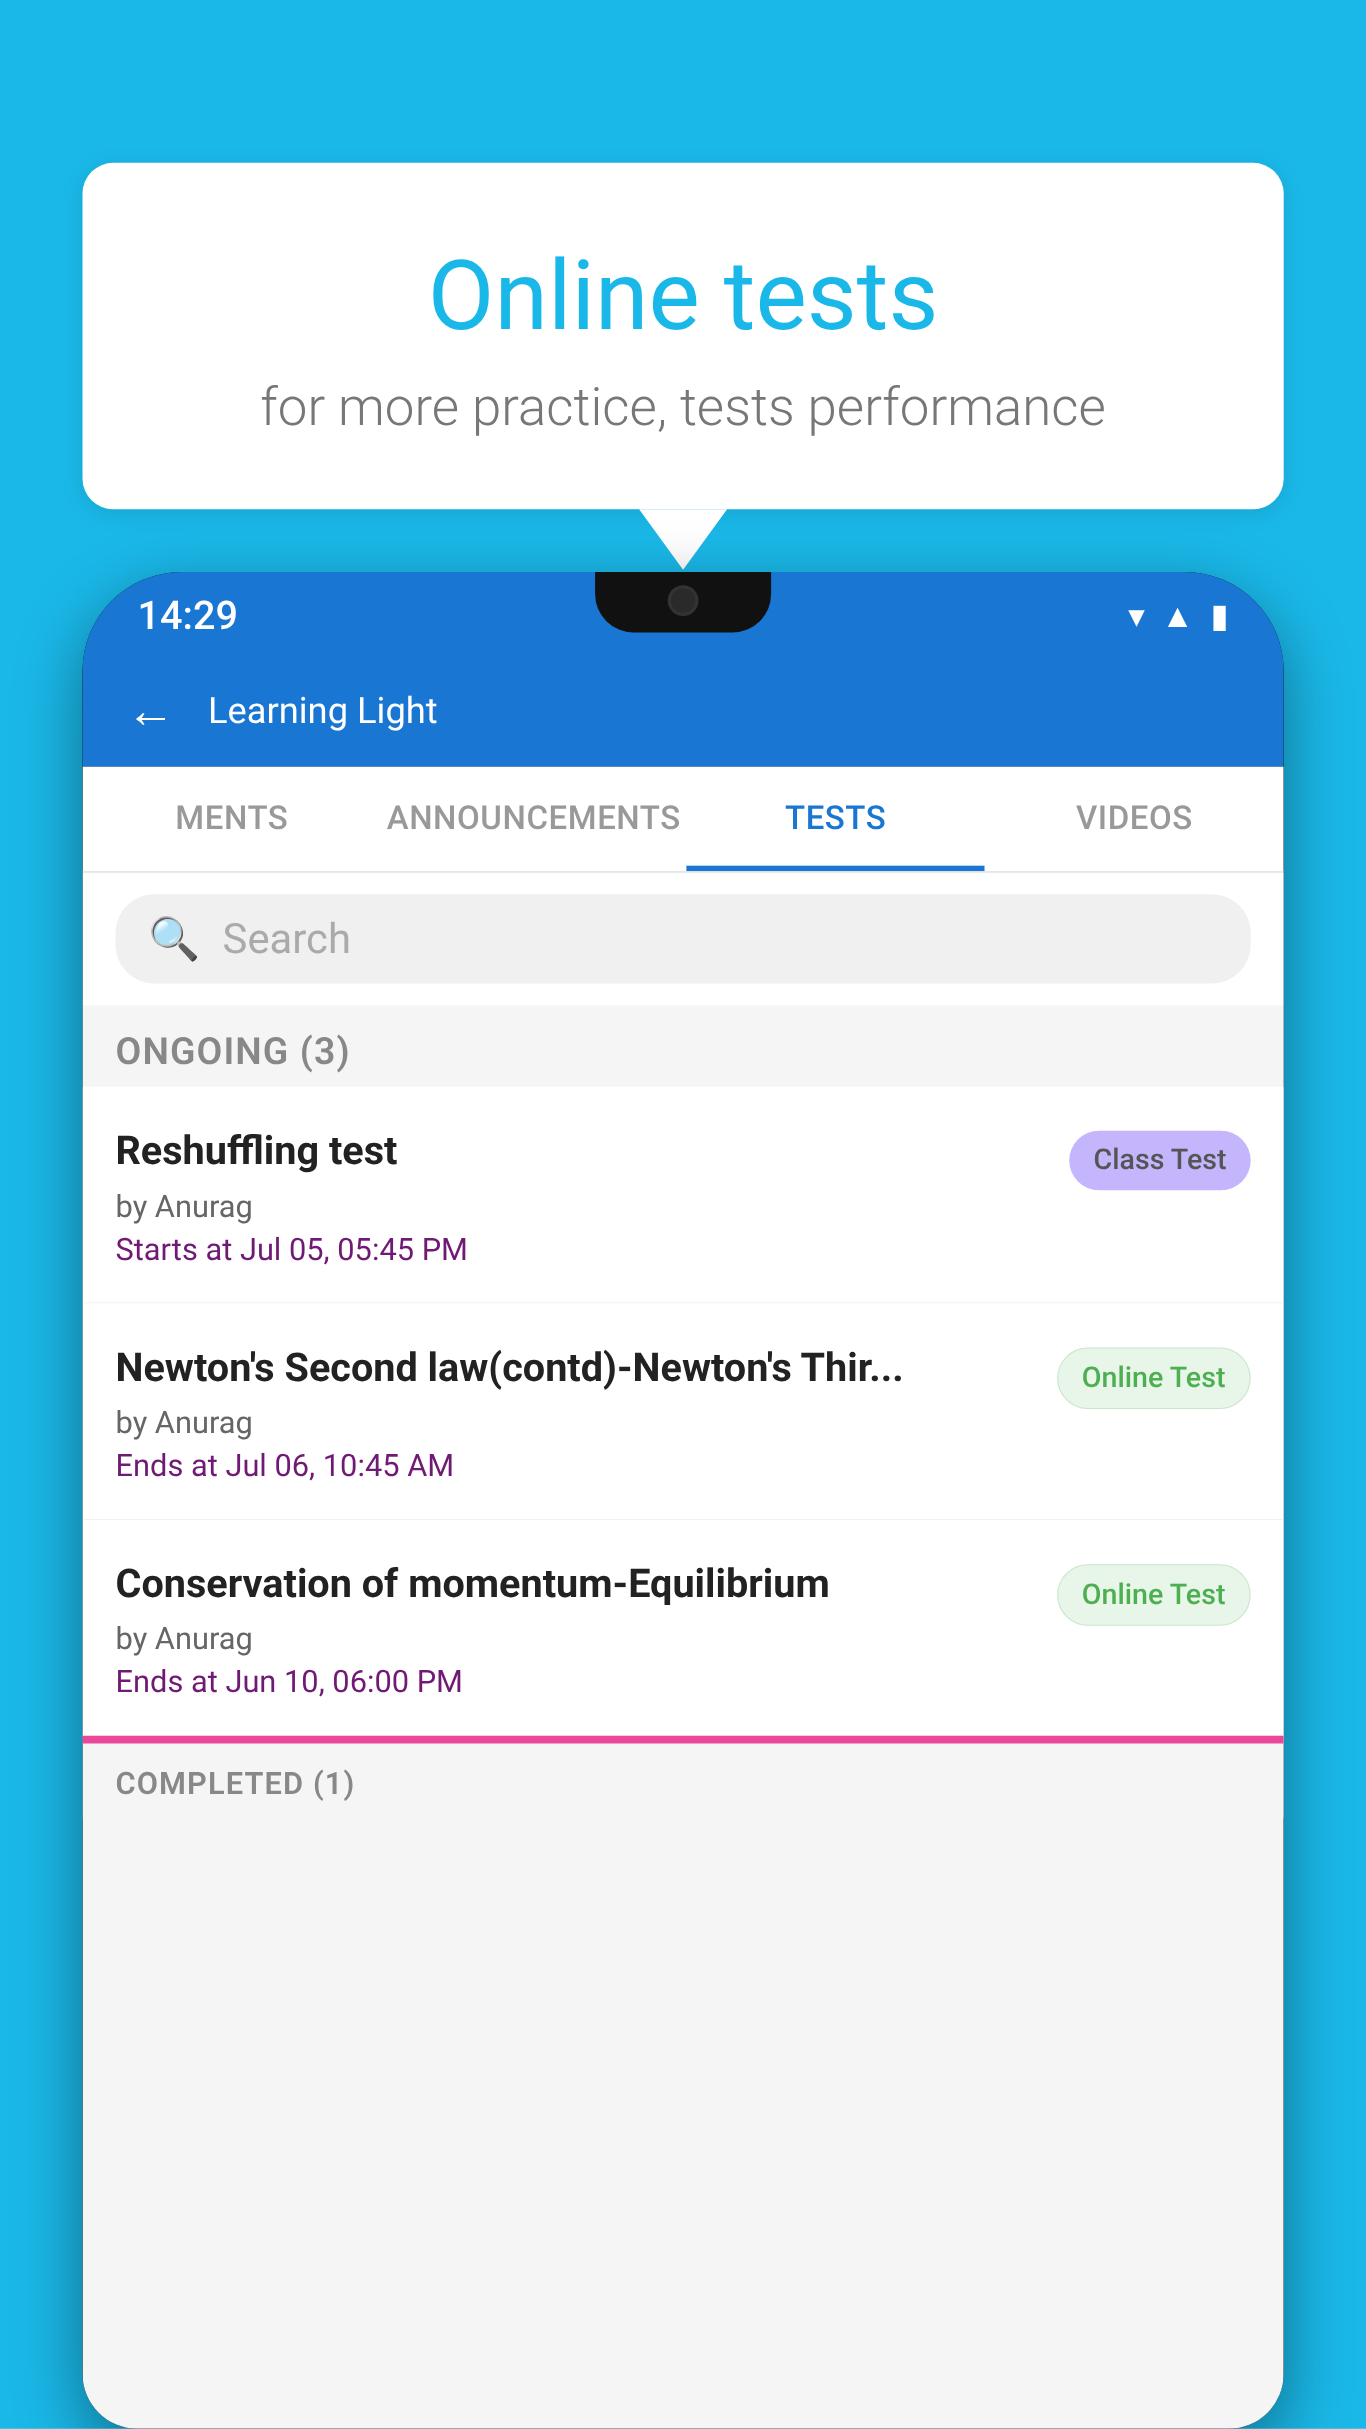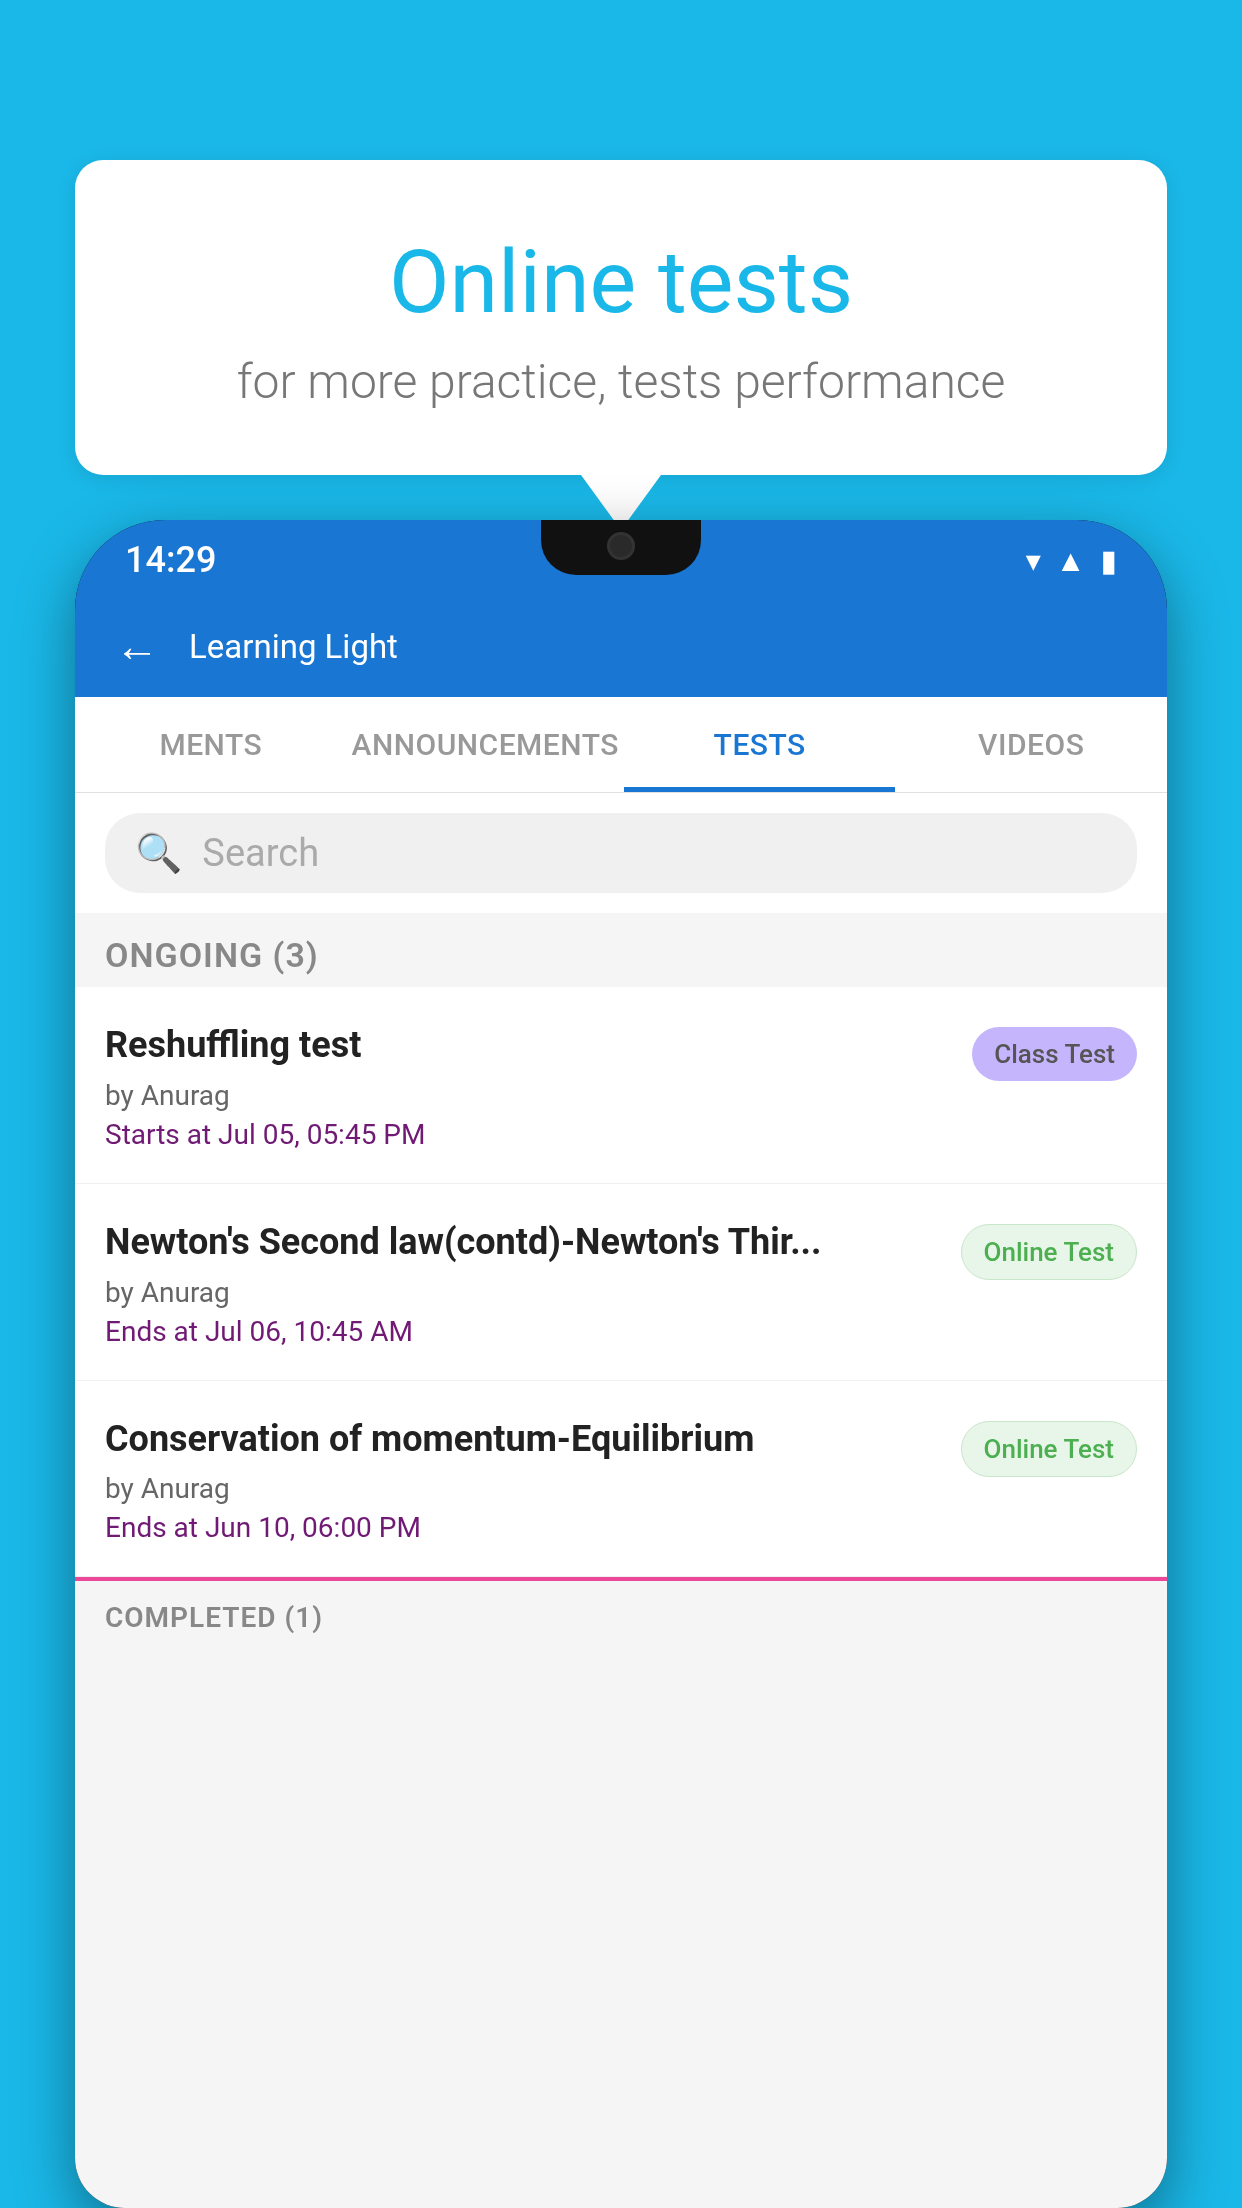--- a/index.html
+++ b/index.html
@@ -8,21 +8,21 @@
       height: 2208px;
       background-color: #1ab8e8;
       font-family: 'Roboto', Arial, sans-serif;
       overflow: hidden;
       position: relative;
     }
 
     
     .speech-bubble-container {
       position: absolute;
-      top: 160px;
+      top: 148px;
       left: 75px;
       right: 75px;
       display: flex;
       flex-direction: column;
       align-items: center;
     }
     .speech-bubble {
       background: white;
       border-radius: 28px;
       padding: 70px 60px 65px;
@@ -253,21 +253,21 @@
     }
 
     
     .completed-label {
       padding: 20px 30px 15px;
       color: #888;
       font-size: 28px;
       font-weight: 600;
       letter-spacing: 1px;
       background: #f5f5f5;
-      border-top: 4px solid #ec4899;
+      border-top: 7px solid #ec4899;
     }
   </style>
 </head>
 <body>
 
 <div class="speech-bubble-container">
   <div class="speech-bubble">
     <div class="speech-bubble-title">Online tests</div>
     <div class="speech-bubble-subtitle">for more practice, tests performance</div>
   </div>

